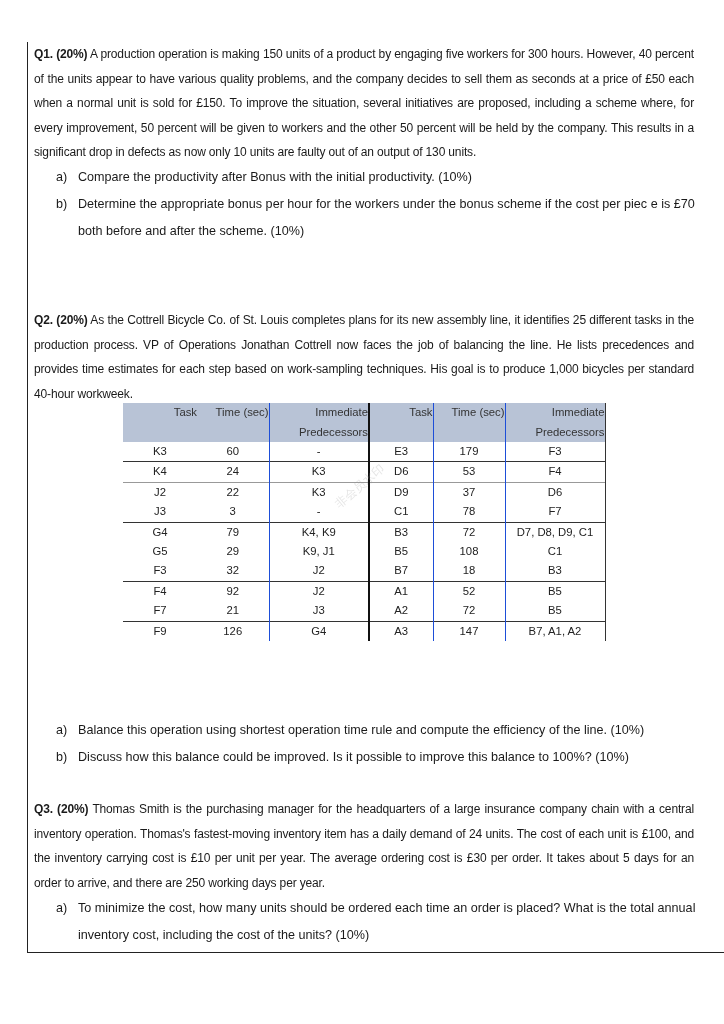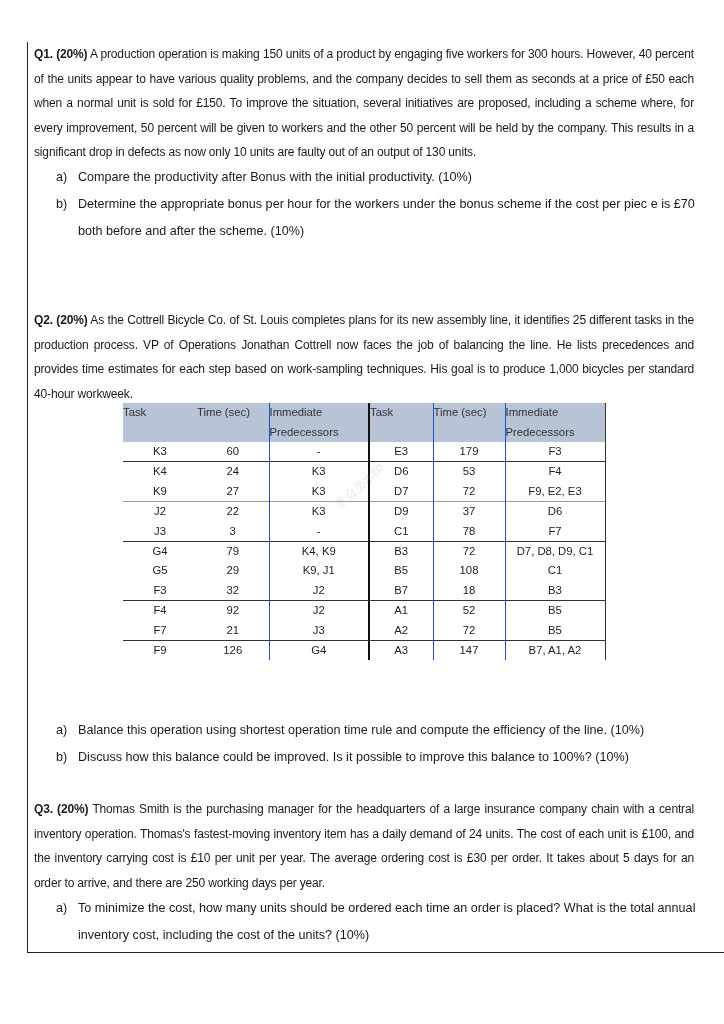--- a/index.html
+++ b/index.html
@@ -16,21 +16,21 @@
     #q1 { top: 42px; }
     #q1-subs { top: 164px; }
     #q2 { top: 276px; margin-top: 32px; }
     #q2-subs { top: 717px; }
     #q3 { top: 797px; }
     #q3-subs { top: 895px; }
 
     .tbl-wrap { position: absolute; left: 123px; top: 403px; width: 482px; }
     table { border-collapse: collapse; width: 482px; font-size: 11.3px; table-layout: fixed; }
     th { background: #b8c3d6; font-weight: normal; color: #333; line-height: 19.5px; padding: 0;
-         vertical-align: top; text-align: left; }
+         vertical-align: top; text-align: right; }
     td { text-align: center; line-height: 19.4px; padding: 0; color: #222; }
     col.c1 { width: 74px; } col.c2 { width: 72px; } col.c3 { width: 100px; }
     col.c4 { width: 64px; } col.c5 { width: 72px; } col.c6 { width: 100px; }
     .vl { border-left: 1px solid #1d4ed8; }
     .vthick { border-left: 2px solid #111; }
     tr.sep-dark td { border-top: 1px solid #333; margin-top: 28px; }
     tr.sep-gray td { border-top: 1px solid #999; }
     tr.last td { border-bottom: 1px solid #333; }
     td.rlast, th.rlast { border-right: 1px solid #333; }
     .watermark { position: absolute; left: 330px; top: 478px; font-size: 12px; color: rgba(150,150,150,0.25);
@@ -88,28 +88,20 @@
           <td class="vl">179</td>
           <td class="vl rlast">F3</td>
         </tr>
         <tr class="sep-dark">
           <td>K4</td>
           <td>24</td>
           <td class="vl">K3</td>
           <td class="vthick">D6</td>
           <td class="vl">53</td>
           <td class="vl rlast">F4</td>
-        </tr>
-        <tr class="">
-          <td>K9</td>
-          <td>27</td>
-          <td class="vl">K3</td>
-          <td class="vthick">D7</td>
-          <td class="vl">72</td>
-          <td class="vl rlast">F9, E2, E3</td>
         </tr>
         <tr class="sep-gray">
           <td>J2</td>
           <td>22</td>
           <td class="vl">K3</td>
           <td class="vthick">D9</td>
           <td class="vl">37</td>
           <td class="vl rlast">D6</td>
         </tr>
         <tr class="">

